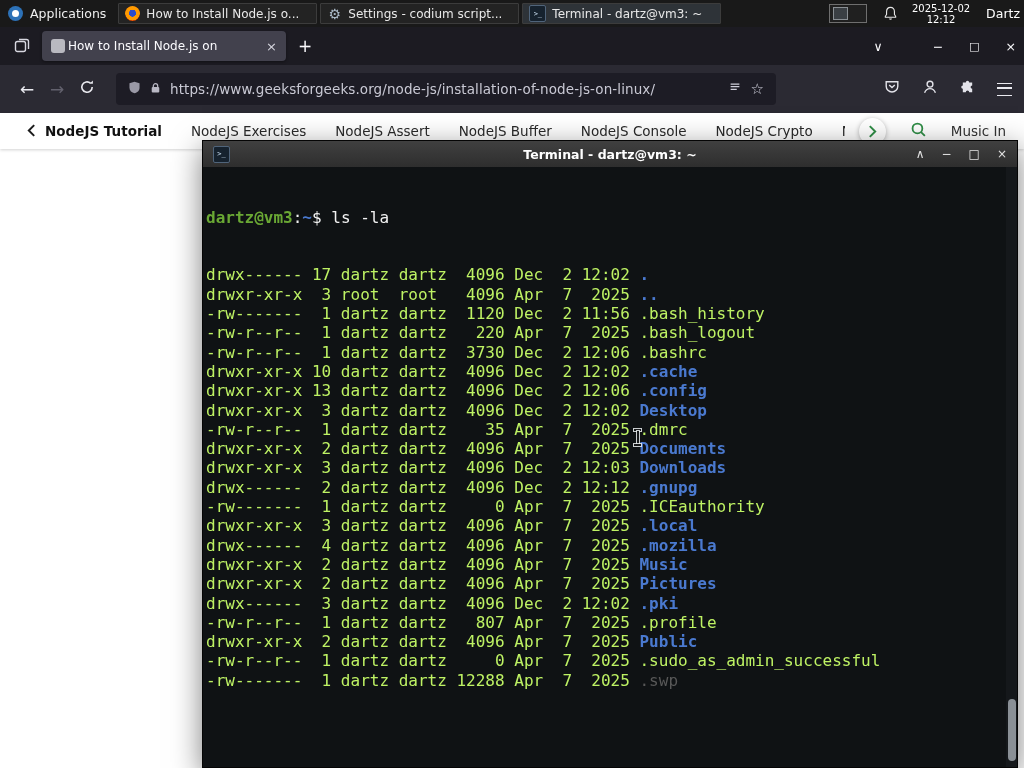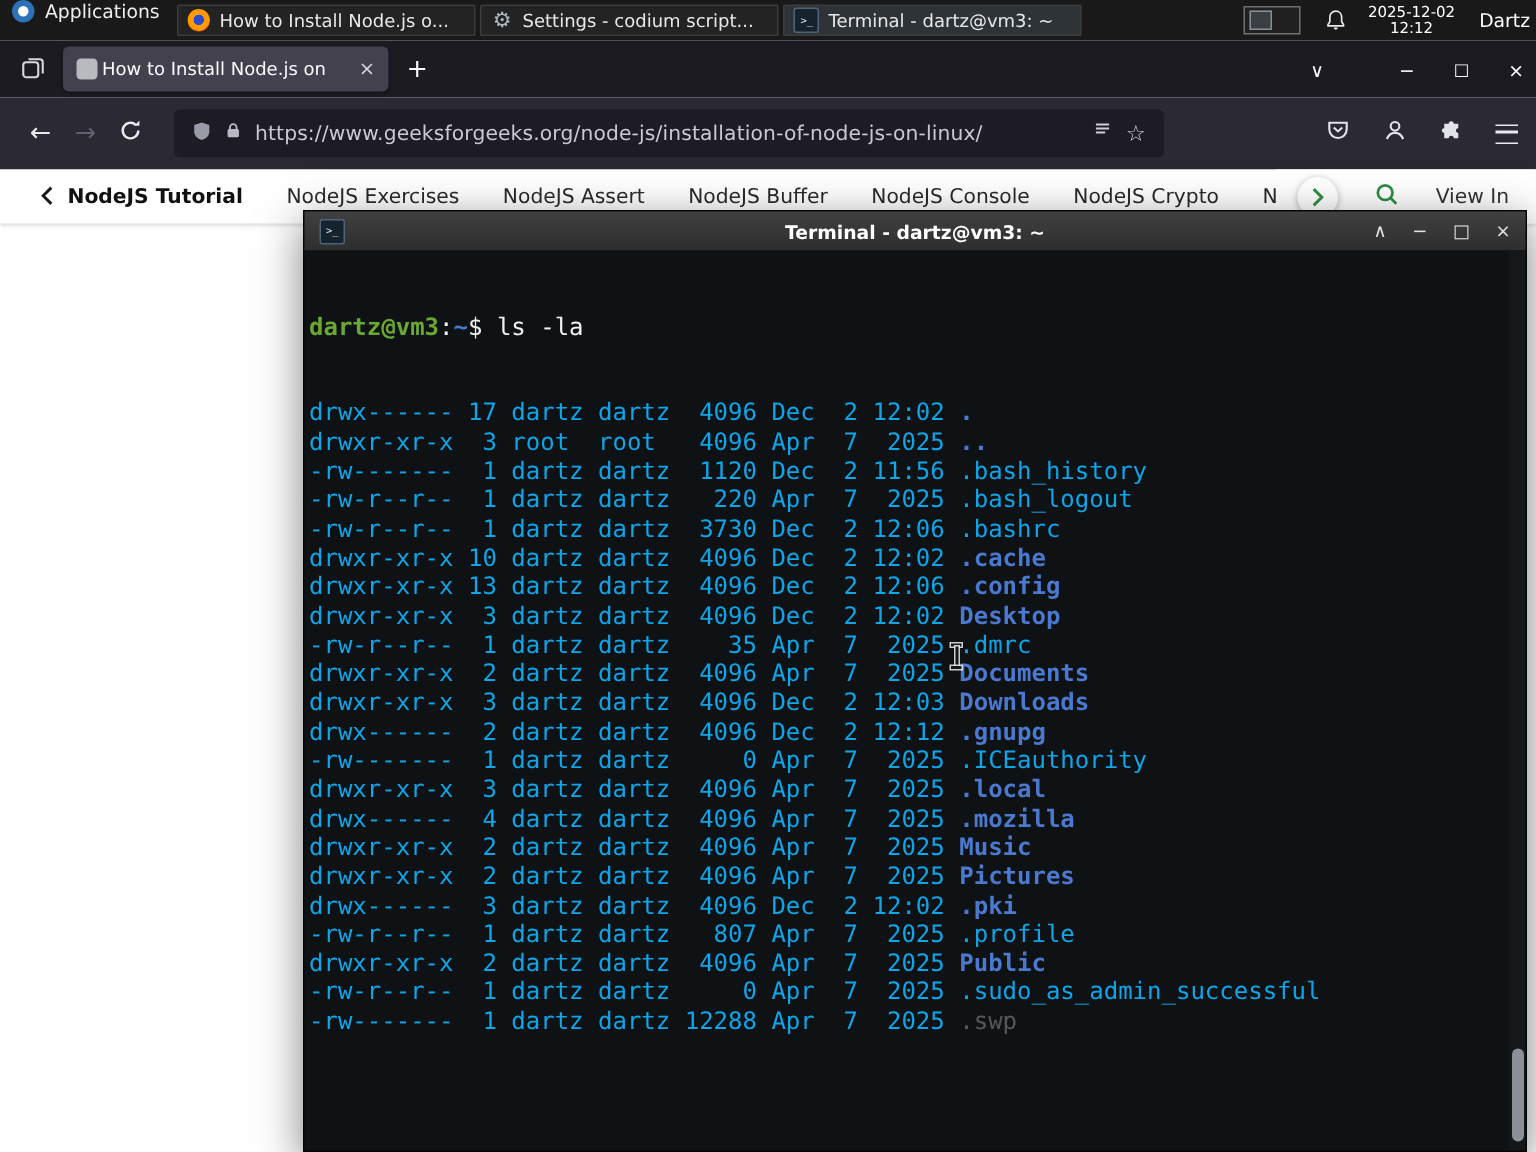--- a/index.html
+++ b/index.html
@@ -2,21 +2,21 @@
 <html><head>
 <meta charset="utf-8">
 <style>
   html,body{margin:0;padding:0;background:#000;}
   .screen{position:relative;width:1024px;height:768px;overflow:hidden;background:#fff;
           font-family:"DejaVu Sans","Liberation Sans",sans-serif;}
 
   
   .panel{position:absolute;left:0;top:0;width:100%;height:27px;background:#191919;
          display:flex;align-items:center;color:#eee;z-index:30;}
-  .apps{display:flex;gap:7px;height:100%;padding:0 12px 0 8px;font-size:12.5px;}
+  .apps{display:flex;align-items:center;gap:7px;height:100%;padding:0 12px 0 8px;font-size:12.5px;}
   .apps-icon{width:15px;height:15px;border-radius:50%;background:#2d72b8;position:relative;flex:0 0 auto;}
   .apps-icon::after{content:"";position:absolute;left:4px;top:4px;width:7px;height:7px;border-radius:50%;background:#fff;}
   .win-buttons{display:flex;height:100%;align-items:center;flex:1;min-width:0;}
   .win-btn{width:199px;height:21px;display:flex;align-items:center;gap:6px;padding:0 6px;margin-right:3px;
            background:#232323;border:1px solid #3c3c3c;border-radius:1px;font-size:12px;color:#e8e8e8;
            overflow:hidden;white-space:nowrap;flex:0 0 auto;box-sizing:border-box;}
   .win-btn.active{background:#2e3338;}
   .wb-t{overflow:hidden;}
   .wb-ic{flex:0 0 auto;display:inline-flex;align-items:center;justify-content:center;width:15px;height:15px;font-size:11px;}
   .ic-firefox{border-radius:50%;background:radial-gradient(circle at 50% 48%,#2b4bcc 0 31%,#ff9a00 33% 66%,#e84b00 68% 100%);}
@@ -28,21 +28,21 @@
   .pager-win{width:13px;height:11px;background:#3a3f44;border:1px solid #8a8f94;}
   .bell{flex:0 0 auto;margin:0 6px;display:flex;align-items:center;}
   .clock{flex:0 0 auto;display:flex;flex-direction:column;align-items:center;justify-content:center;
          font-size:10px;line-height:11px;margin:0 8px;color:#fff;}
   .panel-user{flex:0 0 auto;font-size:12.5px;margin:0 4px 0 8px;color:#fff;}
 
   
   .browser{position:absolute;left:0;top:27px;width:100%;height:741px;background:#fff;z-index:1;}
   .tabbar{height:38px;background:#1c1b22;display:flex;align-items:center;padding:0 8px;}
   .ffview{width:28px;height:26px;display:flex;align-items:center;justify-content:center;border-radius:4px;margin-right:6px;}
-  .tab{width:217px;height:30px;background:#42414d;border-radius:4px;display:flex;align-items:center;gap:3px;
+  .tab{width:244px;height:30px;background:#42414d;border-radius:4px;display:flex;align-items:center;gap:3px;
        padding:0 9px;color:#fbfbfe;font-size:12px;box-shadow:0 1px 3px rgba(0,0,0,.4);box-sizing:border-box;}
   .favicon{width:14px;height:14px;background:#b9b9c0;border-radius:3px;flex:0 0 auto;}
   .tab-title{flex:1;overflow:hidden;white-space:nowrap;}
   .tab-close{flex:0 0 auto;font-size:13px;color:#d5d5de;}
   .newtab{margin-left:12px;color:#fbfbfe;font-size:17px;}
   .flex-sp{flex:1;}
   .wc{color:#fbfbfe;font-size:12.5px;margin-left:26px;}
   .wc.min{margin-left:50px;}
   .wc.max{font-size:11px;}
 
@@ -82,21 +82,21 @@
   .t-menubar{height:25px;flex:0 0 auto;background:#2b2b2b;display:flex;align-items:center;padding:0 8px;gap:4px;
              border-bottom:1px solid #1c1c1c;}
   .t-menu{color:#e6e6e6;font-size:12.5px;padding:2px 8px;}
   .t-body{flex:1;position:relative;overflow:hidden;background:#0f1214;
           font-family:"DejaVu Sans Mono","Liberation Mono",monospace;font-size:16px;line-height:19.3px;
           color:#f1f1f1;padding:2px 14px 0 3px;white-space:pre;}
   .term-line{height:19.3px;}
   .fc-dir,.fc-blue{color:#4a79cf;font-weight:bold;}
   .fc-green{color:#6aa834;font-weight:bold;}
   .fc-dim{color:#585858;}
-  .fc-file{color:#0ea5e9;}
+  .fc-file{color:#bef264;}
   .t-track{position:absolute;right:0;top:0;bottom:0;width:11px;background:#15181b;}
   .t-thumb{position:absolute;right:1.5px;bottom:6px;width:8px;height:62px;border-radius:4px;background:#8a9096;}
 
   
   .ibeam{position:absolute;left:633px;top:429px;width:9px;height:17px;z-index:50;}
   .ibeam .bar{position:absolute;left:3.5px;top:1.5px;width:2px;height:14px;background:#16181a;box-shadow:0 0 0 1px rgba(235,238,240,.85);}
   .ibeam .cap-t,.ibeam .cap-b{position:absolute;left:1px;width:7px;height:2px;background:#16181a;box-shadow:0 0 0 1px rgba(235,238,240,.85);}
   .cap-t{top:0;}.cap-b{bottom:0;}
 </style>
 </head>
@@ -196,21 +196,21 @@
           <svg width="9" height="13" viewBox="0 0 8 12">
               <path d="M1.5 1l5 5-5 5" fill="none" stroke="#2f8d46" stroke-width="1.8"></path>
             </svg>
         </span>
         <span>
           <svg width="17" height="17" viewBox="0 0 16 16">
               <circle cx="7" cy="7" r="4.6" fill="none" stroke="#2f8d46" stroke-width="1.7"></circle>
               <path d="M10.4 10.4L14 14" stroke="#2f8d46" stroke-width="1.7"></path>
             </svg>
         </span>
-        <span class="signin">View In</span>
+        <span class="signin">Music In</span>
       </div>
     </div>
 
     <div class="page"></div>
   </div>
 
   <div class="terminal">
     <div class="t-titlebar">
       <span class="t-icon">&gt;_</span>
       <span class="t-title">Terminal - dartz@vm3: ~</span>

